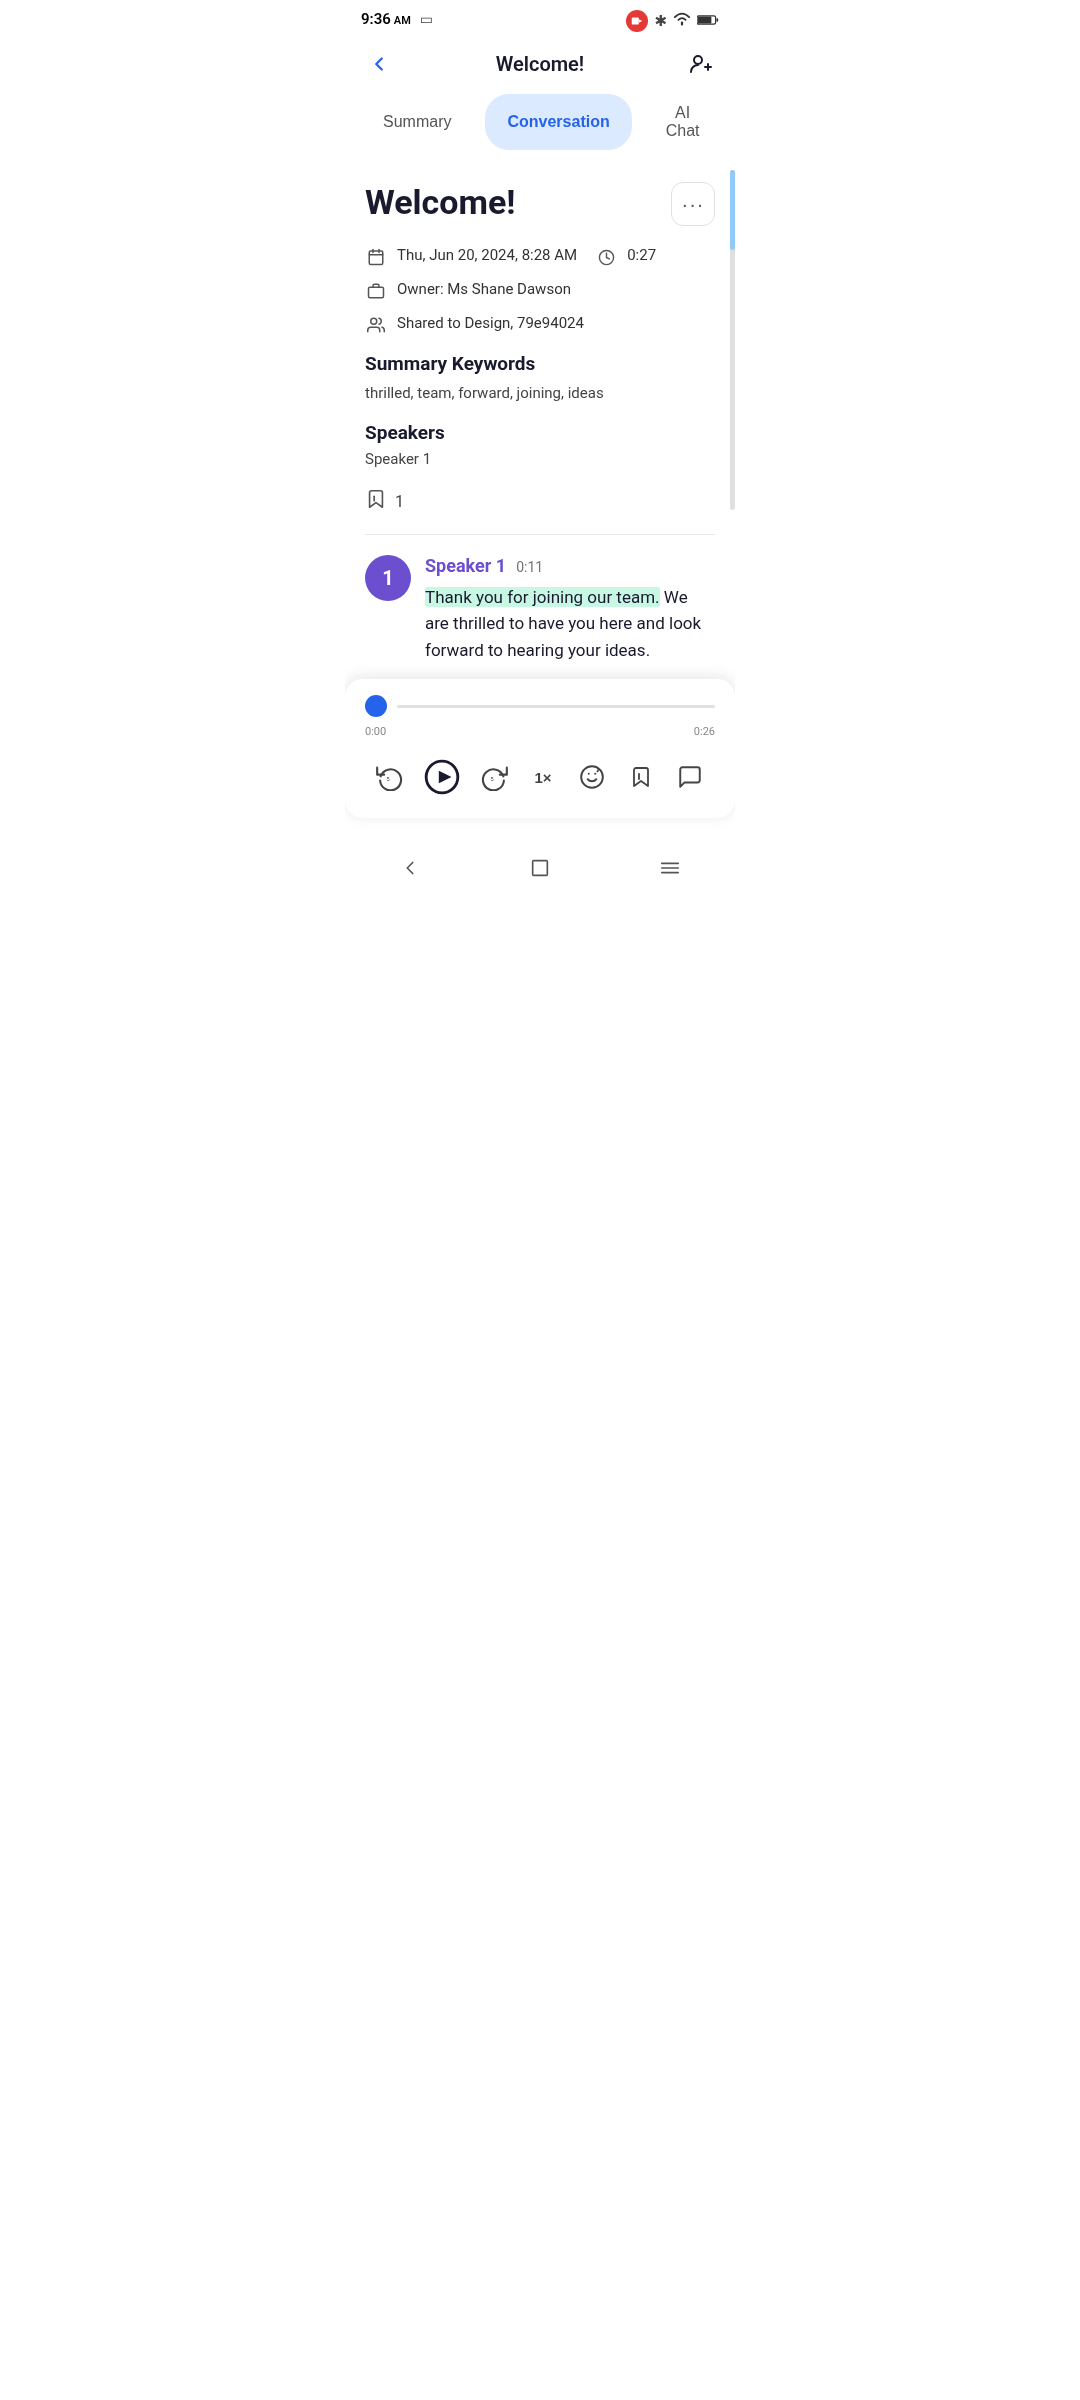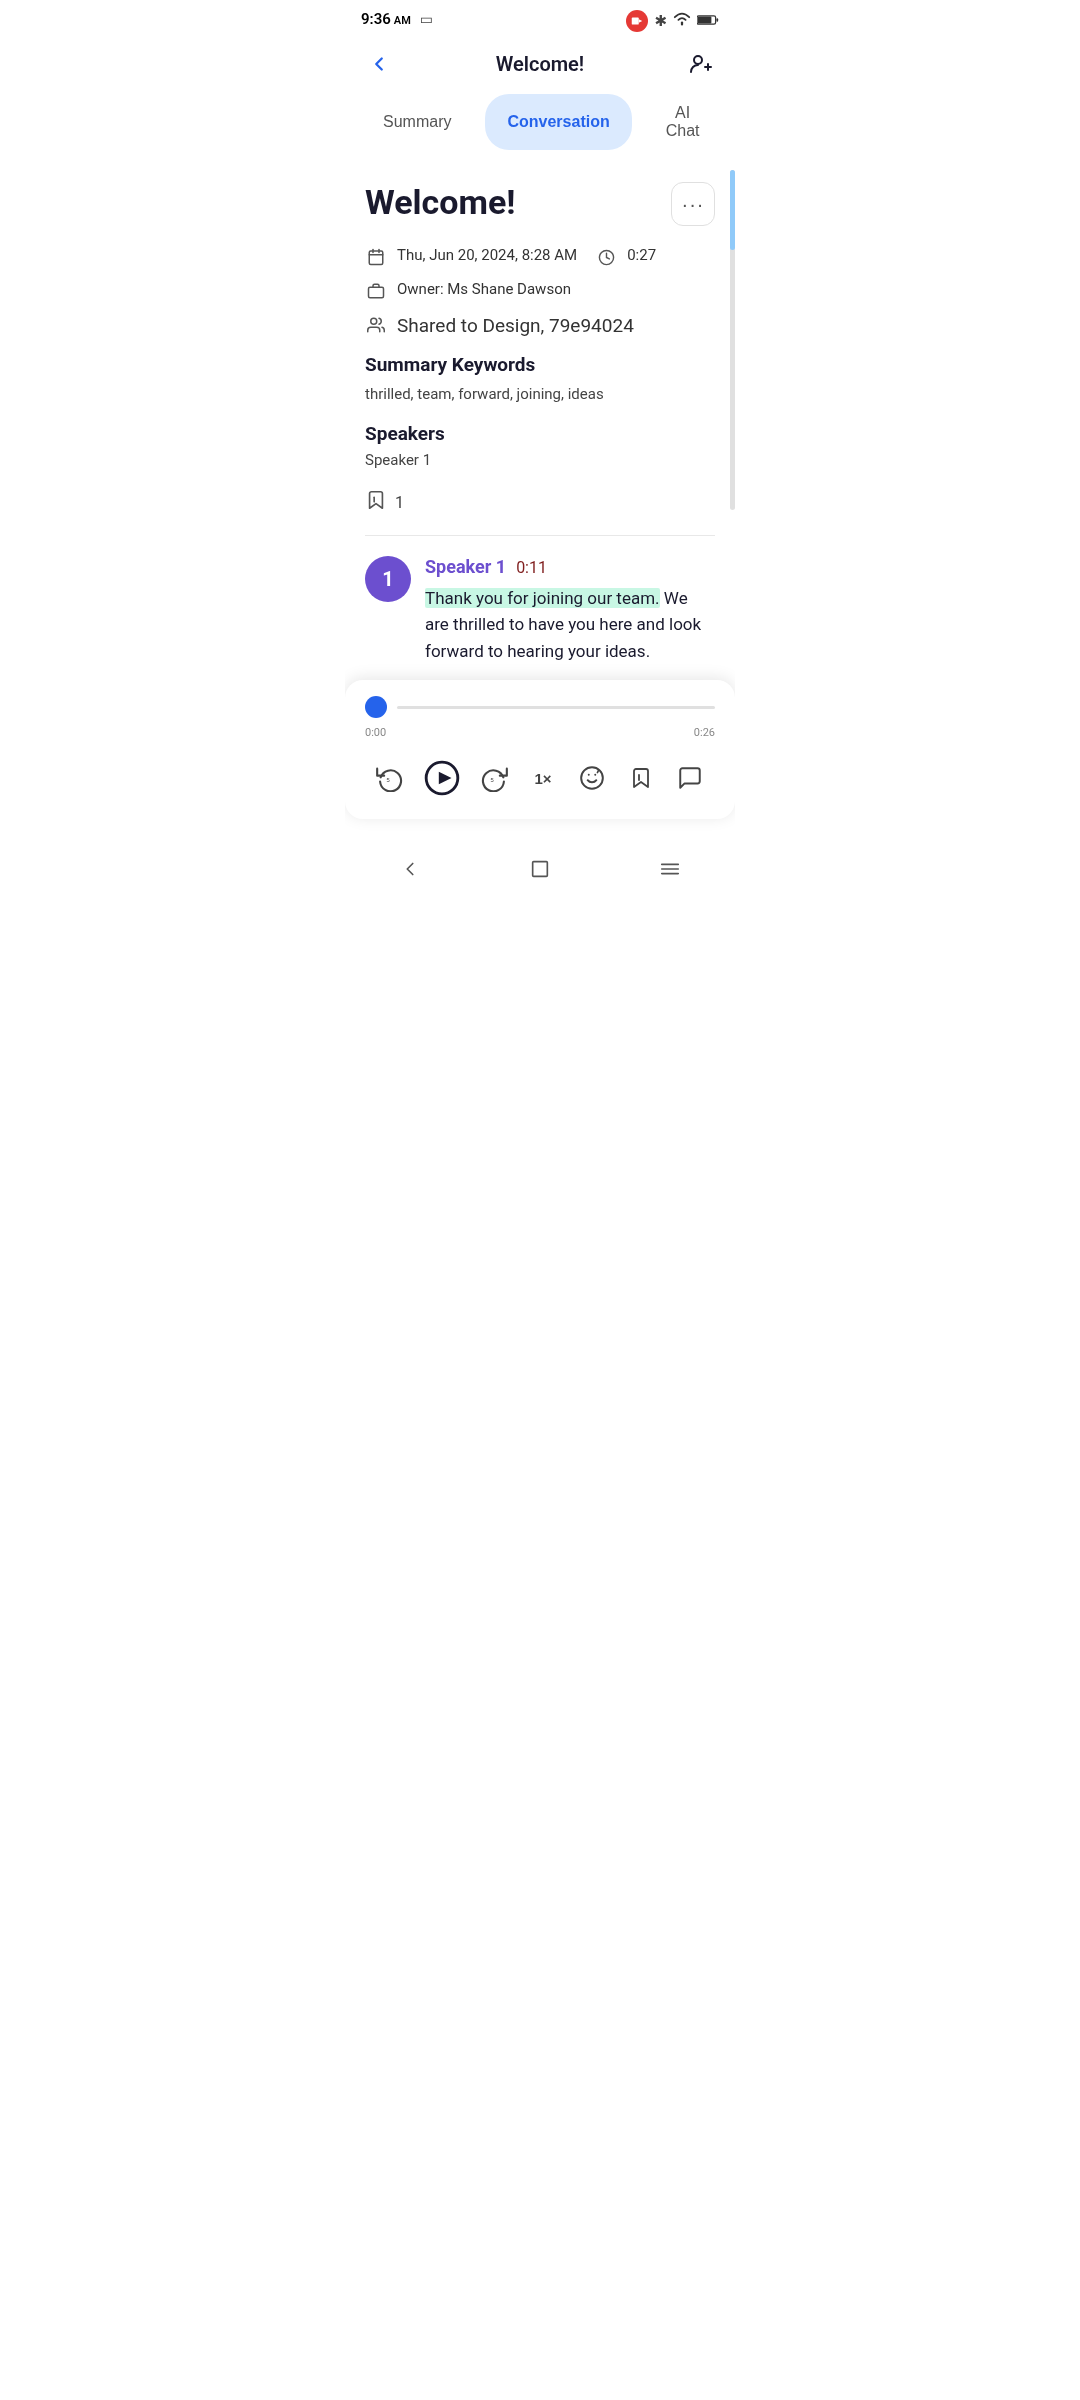--- a/index.html
+++ b/index.html
@@ -230,22 +230,22 @@
       align-items: baseline;
       gap: 10px;
       margin-bottom: 8px;
     }
     .speaker-name {
       font-size: 18px;
       font-weight: 700;
       color: #6c4fcf;
     }
     .message-time {
-      font-size: 16px;
-      color: #7f1d1d;
+      font-size: 14px;
+      color: #737373;
     }
     .message-text {
       font-size: 17px;
       line-height: 1.55;
       color: #1a1a2e;
     }
     .highlight {
       background: #c8f7e4;
       border-radius: 2px;
     }
@@ -441,21 +441,21 @@
 
   <div class="meta-row">
     <div class="icon-wrap">
       <svg width="18" height="18" viewBox="0 0 24 24" fill="none" stroke="#555" stroke-width="2" stroke-linecap="round" stroke-linejoin="round">
         <path d="M17 21v-2a4 4 0 0 0-4-4H5a4 4 0 0 0-4 4v2"></path>
         <circle cx="9" cy="7" r="4"></circle>
         <path d="M23 21v-2a4 4 0 0 0-3-3.87"></path>
         <path d="M16 3.13a4 4 0 0 1 0 7.75"></path>
       </svg>
     </div>
-    <span style="font-size:19px;color:#333;">Shared to Design, 79e94024</span>
+    <span style="font-size:15px;color:#333;">Shared to Design, 79e94024</span>
   </div>
 
   <div class="section-label">Summary Keywords</div>
   <div class="keywords">thrilled,  team,  forward,  joining,  ideas</div>
 
   <div class="section-label">Speakers</div>
   <div class="speakers-text">Speaker 1</div>
 
   <div class="bookmark-row">
     <div>

